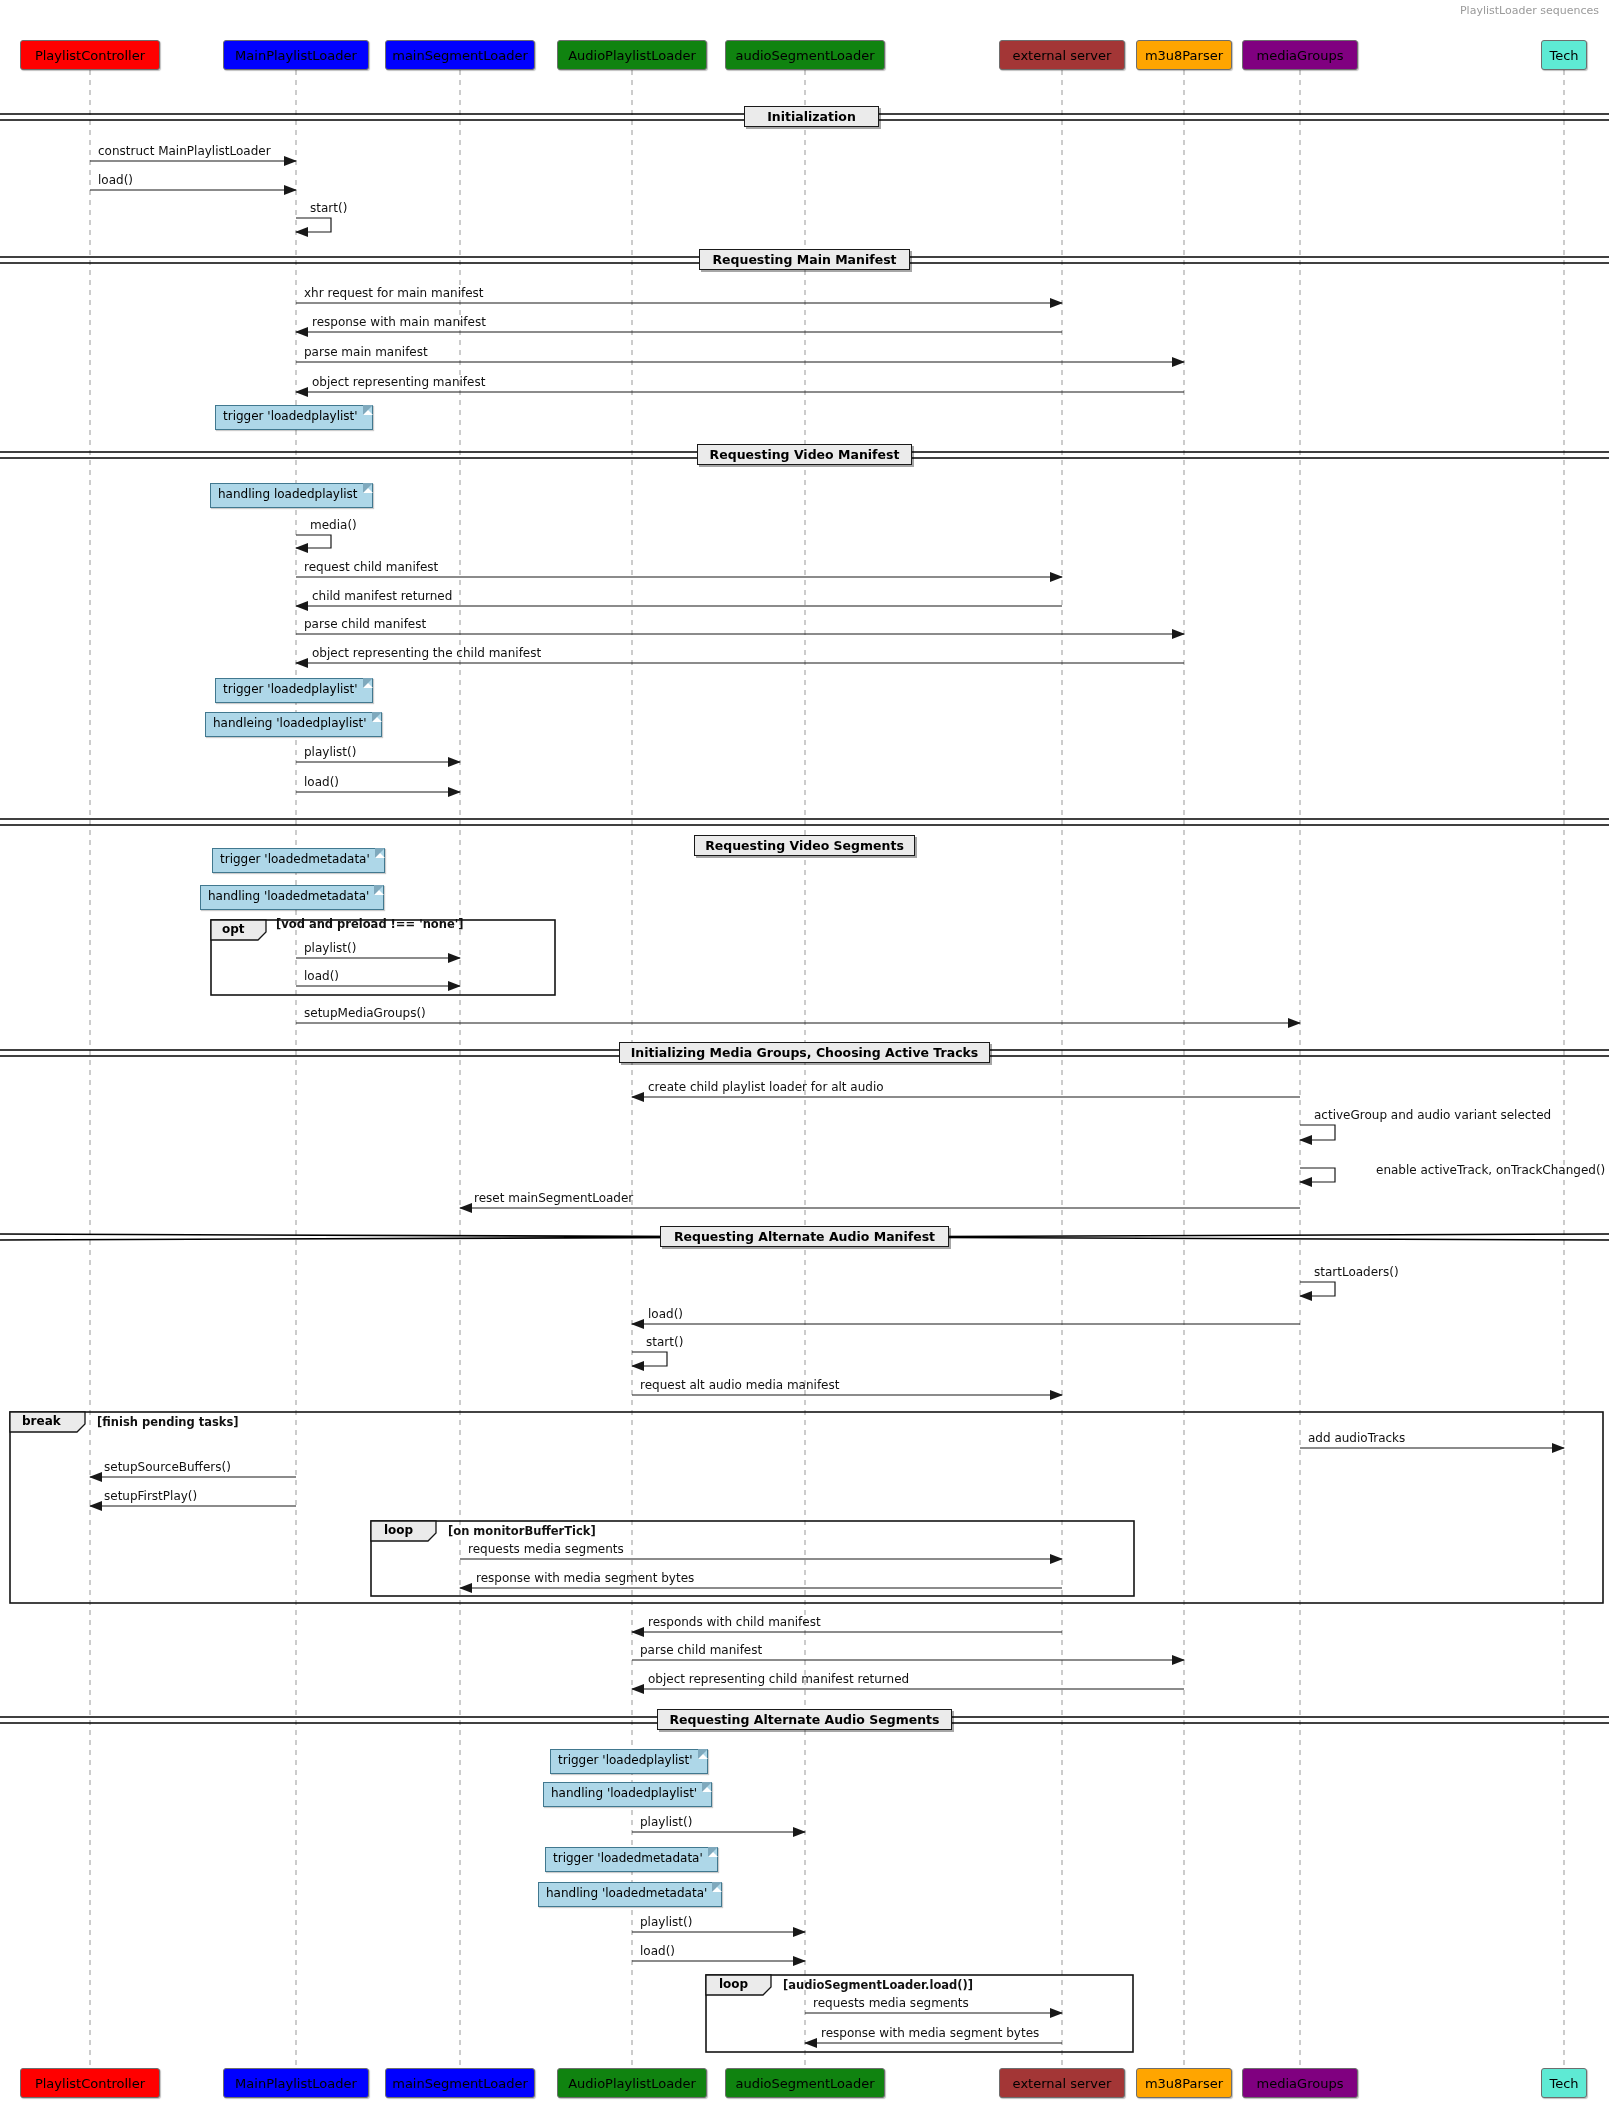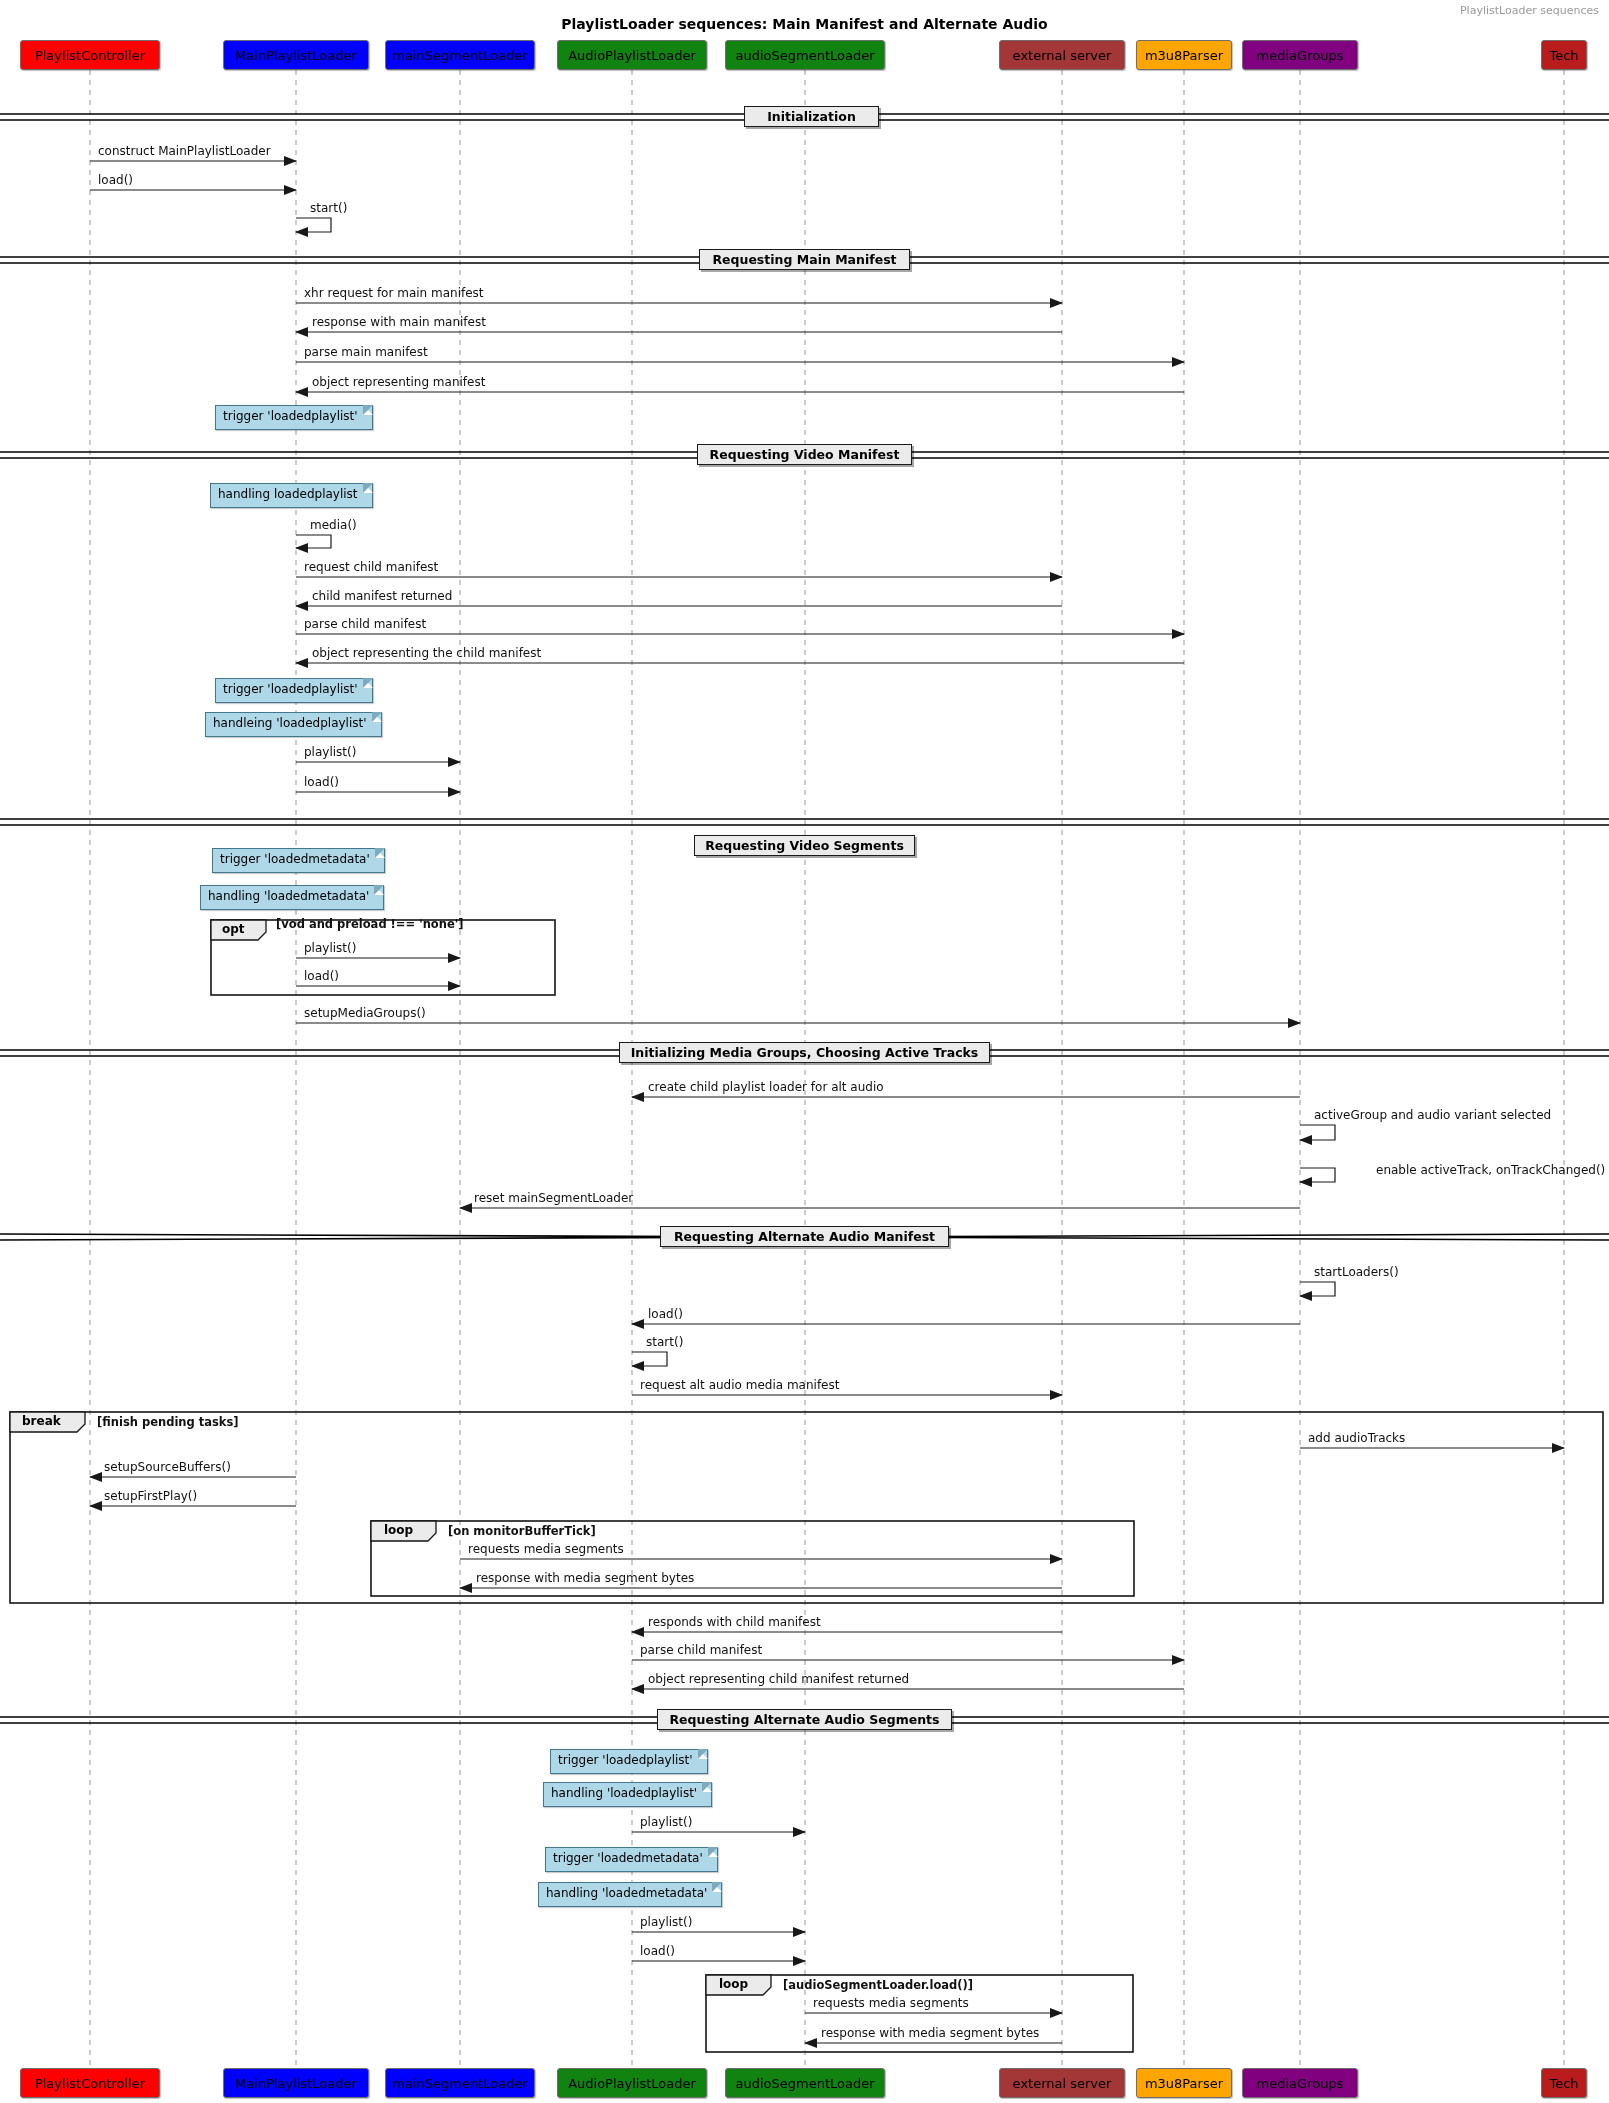--- a/index.html
+++ b/index.html
@@ -7,21 +7,21 @@
            font-family:"DejaVu Sans","Liberation Sans",sans-serif;overflow:hidden;}
   #svglayer{position:absolute;left:0;top:0;}
   .hdr-right{position:absolute;top:4px;right:10px;font-size:11px;color:#9a9a9a;}
   .ptitle{position:absolute;top:16px;left:0;width:100%;text-align:center;
           font-size:14px;font-weight:bold;color:#000;}
   .participant{position:absolute;height:30px;box-sizing:border-box;border:1px solid #6e6e6e;
                border-radius:3px;display:flex;align-items:center;justify-content:center;
                font-size:13px;color:#000;white-space:nowrap;box-shadow:1px 1px 1px rgba(0,0,0,.25);}
   .p-red{background:#ff0000;} .p-blue{background:#0000ff;} .p-green{background:#108310;}
   .p-brown{background:#a33636;} .p-orange{background:#ffa500;} .p-purple{background:#800080;}
-  .p-tech{background:#b91c1c;}
+  .p-tech{background:#5eead4;}
   .msg{position:absolute;font-size:12px;color:#101010;white-space:nowrap;}
   .note{position:absolute;height:25px;box-sizing:border-box;background:#aed7e8;
         border:1px solid #41788f;font-size:12px;color:#000;padding:3px 14px 3px 7px;
         white-space:nowrap;box-shadow:1px 1px 1px rgba(0,0,0,.2);}
   .note::before{content:'';position:absolute;top:-1px;right:-1px;
         border-style:solid;border-width:0 10px 10px 0;border-color:#fff transparent;}
   .note::after{content:'';position:absolute;top:-1px;right:-1px;
         border-style:solid;border-width:10px 10px 0 0;border-color:#7fa9bd transparent;}
   .divlabel{position:absolute;height:21px;box-sizing:border-box;background:#ebebeb;
         border:1.5px solid #1a1a1a;font-size:12.5px;font-weight:bold;color:#000;
@@ -120,21 +120,20 @@
     </g>
     <g stroke="#151515" stroke-width="1.3" fill="#ebebeb">
       <polygon points="211,920 266,920 266,932 258,940 211,940"></polygon>
       <polygon points="10,1412 85,1412 85,1424 77,1432 10,1432"></polygon>
       <polygon points="371,1521 436,1521 436,1533 428,1541 371,1541"></polygon>
       <polygon points="706,1975 771,1975 771,1987 763,1995 706,1995"></polygon>
     </g>
   </svg>
 
   <div class="hdr-right">PlaylistLoader sequences</div>
-  <div class="ptitle">PlaylistLoader sequences: Main Manifest and Alternate Audio</div>
 
   <div class="participant p-red" style="left:20px;top:40px;width:140px;">PlaylistController</div>
   <div class="participant p-blue" style="left:223px;top:40px;width:146px;">MainPlaylistLoader</div>
   <div class="participant p-blue" style="left:385px;top:40px;width:150px;">mainSegmentLoader</div>
   <div class="participant p-green" style="left:557px;top:40px;width:150px;">AudioPlaylistLoader</div>
   <div class="participant p-green" style="left:725px;top:40px;width:160px;">audioSegmentLoader</div>
   <div class="participant p-brown" style="left:999px;top:40px;width:126px;">external server</div>
   <div class="participant p-orange" style="left:1136px;top:40px;width:96px;">m3u8Parser</div>
   <div class="participant p-purple" style="left:1242px;top:40px;width:116px;">mediaGroups</div>
   <div class="participant p-tech" style="left:1541px;top:40px;width:46px;">Tech</div>

